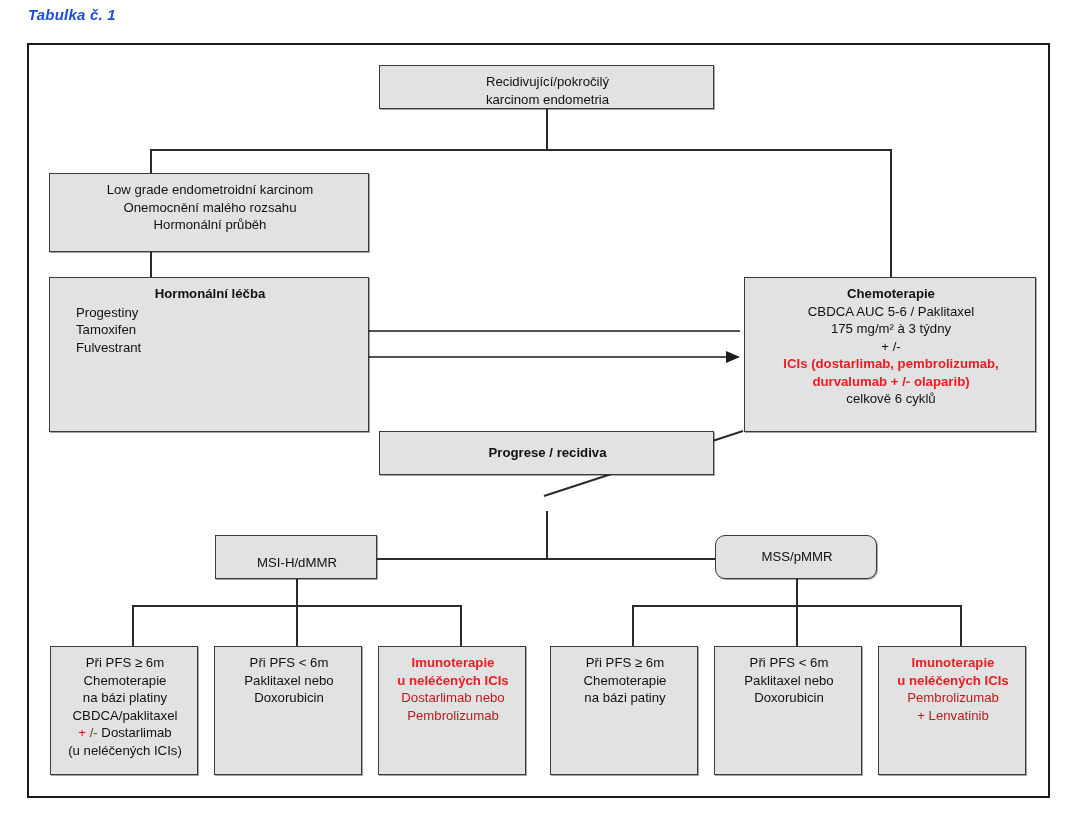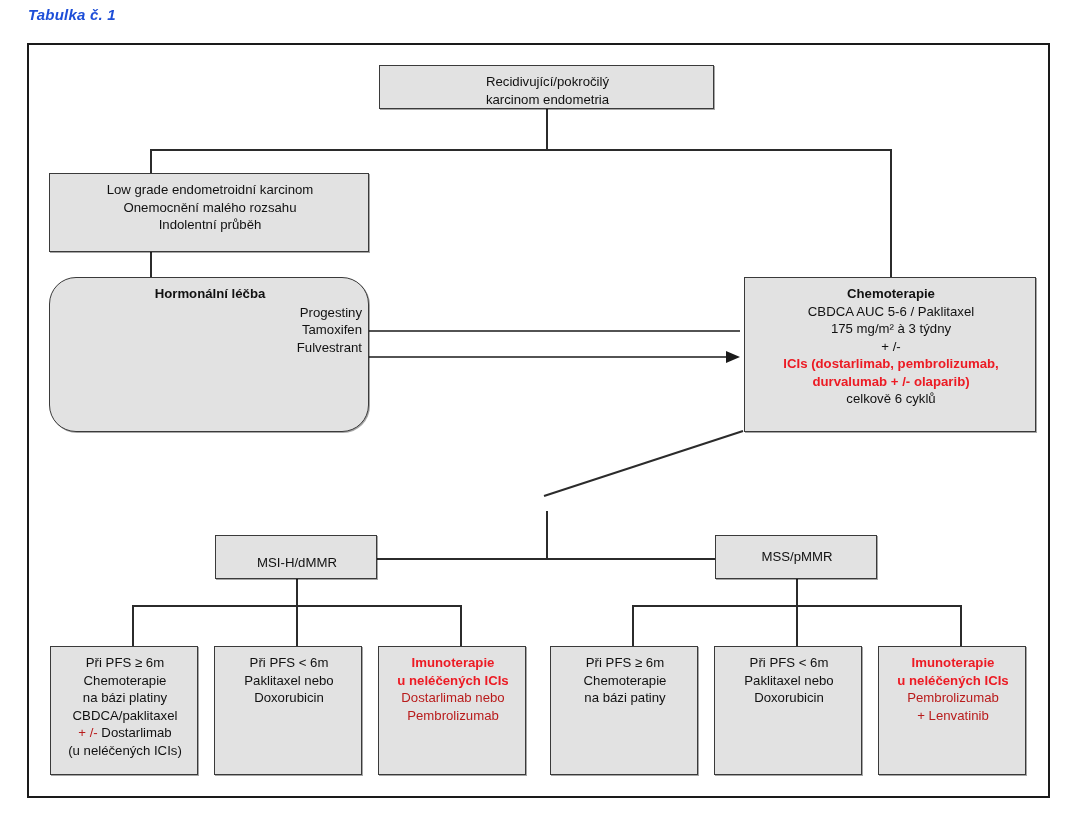--- a/index.html
+++ b/index.html
@@ -49,21 +49,21 @@
     line-height: 17.5px;
     z-index: 3;
   }
   .node .pad {
     width: 100%;
     padding: 7px 6px 7px 8px;
     box-sizing: border-box;
     text-align: center;
   }
   .node .pad.left-list {
-    text-align: right;
+    text-align: left;
     padding-left: 26px;
   }
   .ln { display: block; white-space: nowrap; }
   .bold { font-weight: bold; }
   .red { color: #b91c1c; }
   .redb { color: #ec1b24; font-weight: bold; }
   .ctr { text-align: center; }
 
   
   .conn {
@@ -137,25 +137,25 @@
       <div class="pad">
         <span class="ln">Recidivující/pokročilý</span>
         <span class="ln">karcinom endometria</span>
       </div>
     </div>
 
     <div class="node" style="left:20px; top:128px; width:320px; height:79px;">
       <div class="pad">
         <span class="ln">Low grade endometroidní karcinom</span>
         <span class="ln">Onemocnění malého rozsahu</span>
-        <span class="ln">Indolentní průběh</span>
-      </div>
-    </div>
-
-    <div class="node" style="left:20px; top:232px; width:320px; height:155px; align-items:stretch;border-radius:27px;">
+        <span class="ln">Hormonální průběh</span>
+      </div>
+    </div>
+
+    <div class="node" style="left:20px; top:232px; width:320px; height:155px; align-items:stretch;">
       <div class="pad ctr" style="padding-bottom:0;">
         <span class="ln bold">Hormonální léčba</span>
       </div>
       <div class="pad left-list" style="padding-top:1px;">
         <span class="ln">Progestiny</span>
         <span class="ln">Tamoxifen</span>
         <span class="ln">Fulvestrant</span>
       </div>
     </div>
 
@@ -164,28 +164,33 @@
         <span class="ln bold">Chemoterapie</span>
         <span class="ln">CBDCA AUC 5-6 / Paklitaxel</span>
         <span class="ln">175 mg/m² à 3 týdny</span>
         <span class="ln">+ /-</span>
         <span class="ln redb">ICIs (dostarlimab, pembrolizumab,</span>
         <span class="ln redb">durvalumab + /- olaparib)</span>
         <span class="ln">celkově 6 cyklů</span>
       </div>
     </div>
 
+    <div class="node" style="left:350px; top:386px; width:335px; height:44px; justify-content:center;">
+      <div class="pad">
+        <span class="ln bold">Progrese / recidiva</span>
+      </div>
+    </div>
 
     <div class="node" style="left:186px; top:490px; width:162px; height:44px; justify-content:flex-end;">
       <div class="pad">
         <span class="ln">MSI-H/dMMR</span>
       </div>
     </div>
 
-    <div class="node" style="left:686px; top:490px; width:162px; height:44px; justify-content:center;">
+    <div class="node" style="left:686px; top:490px; width:162px; height:44px; justify-content:center;border-radius:10px;">
       <div class="pad">
         <span class="ln">MSS/pMMR</span>
       </div>
     </div>
 
     <div id="leaf-row">
         <div class="node" style="left: 21px; top: 601px; width: 148px; height: 129px;">
           <div class="pad">
             <span class="ln">Při PFS ≥ 6m</span>
             <span class="ln">Chemoterapie</span>

